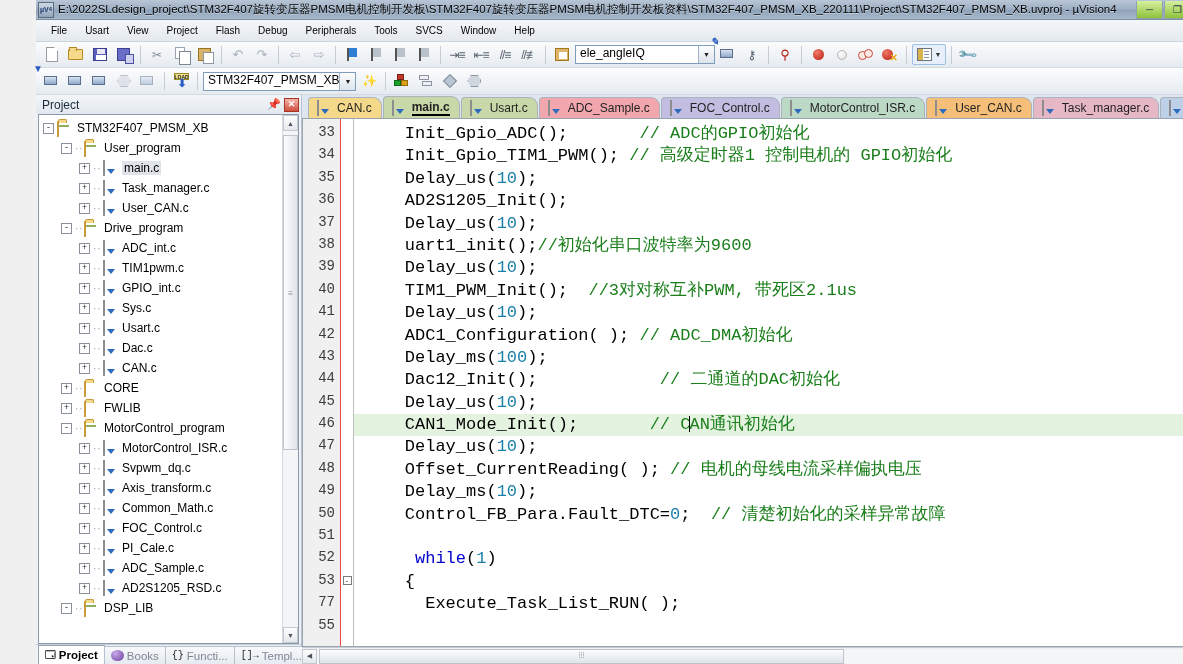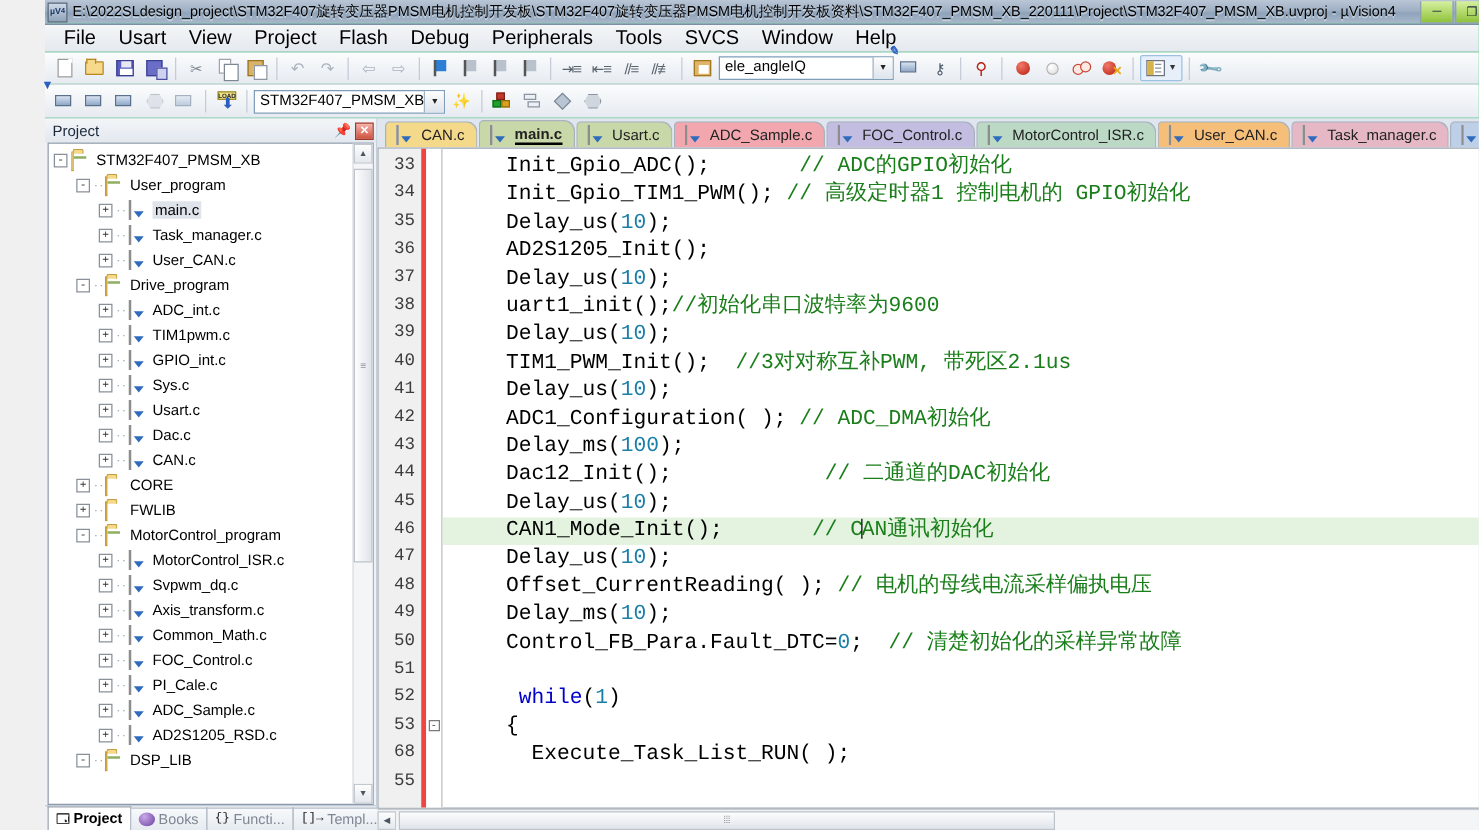--- a/index.html
+++ b/index.html
@@ -65,21 +65,21 @@
   
   .menubar {
     height: 22px;
     background: linear-gradient(180deg,#f4f6f8,#e4e9ef);
     display: flex; align-items: center;
     padding-left: 6px;
     border-bottom: 1px solid #ccd4dd;
   }
   .menu-item {
     padding: 2px 9px;
-    font-size: 16px; color: #000;
+    font-size: 10px; color: #000;
     cursor: default;
     white-space: nowrap;
   }
 
   
   .toolbar {
     height: 26px;
     background: linear-gradient(180deg,#fbfcfd,#e6ebf1);
     display: flex; align-items: center;
     padding-left: 4px;
@@ -278,21 +278,21 @@
 
   .codearea {
     flex:1; display:flex; min-height:0;
     background:#fff;
     border:1px solid #9aa4b0; border-top:1px solid #9aa4b0;
     margin:0; position:relative;
   }
   .gutter {
     width:38px; flex:none;
     background:#f0f0f0;
-    border-right:4px solid #ef4444;
+    border-right:1px solid #ef4444;
     text-align:right;
     font-family:"Liberation Mono","DejaVu Sans Mono",monospace;
     font-size:14px; color:#3c3c3c;
     padding-top:2px;
   }
   .gnum { height:22.4px; line-height:22.4px; padding-right:5px; }
   .foldcol {
     width:13px; flex:none; background:#fff;
     border-right:1px solid #bdbdbd;
     padding-top:2px; position:relative;
@@ -903,21 +903,21 @@
             <div class="gnum">44</div>
             <div class="gnum">45</div>
             <div class="gnum">46</div>
             <div class="gnum">47</div>
             <div class="gnum">48</div>
             <div class="gnum">49</div>
             <div class="gnum">50</div>
             <div class="gnum">51</div>
             <div class="gnum">52</div>
             <div class="gnum">53</div>
-            <div class="gnum">68</div>
+            <div class="gnum">77</div>
             <div class="gnum">55</div>
           </div>
         <div class="foldcol" id="foldcol">
             <div class="fmark"></div>
             <div class="fmark"></div>
             <div class="fmark"></div>
             <div class="fmark"></div>
             <div class="fmark"></div>
             <div class="fmark"></div>
             <div class="fmark"></div>

